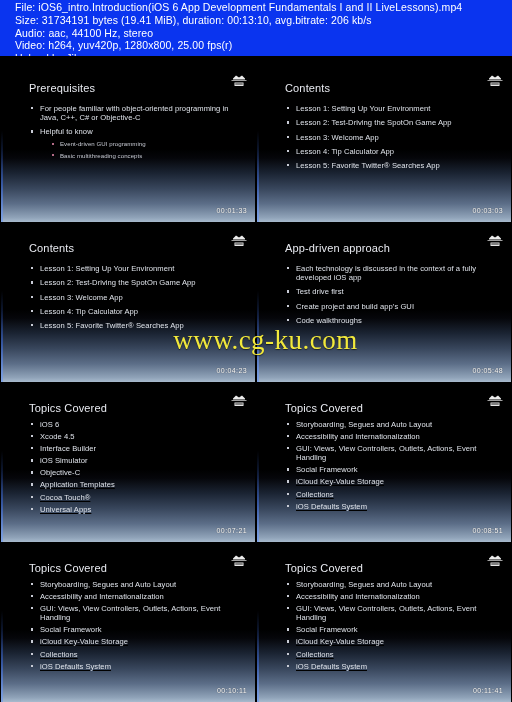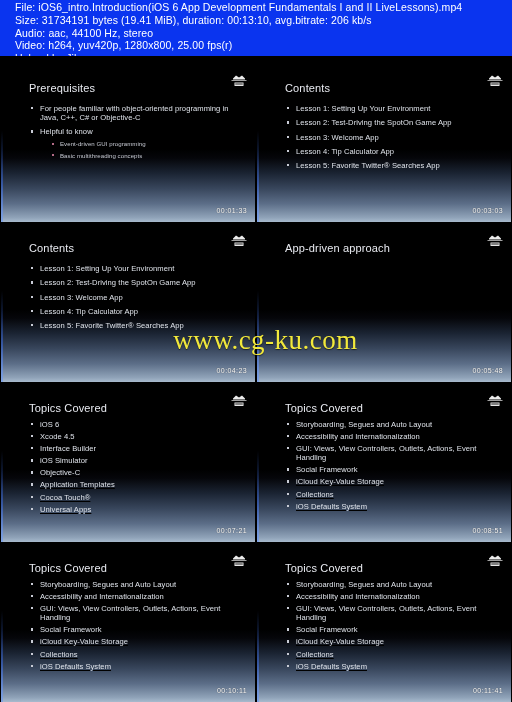--- a/index.html
+++ b/index.html
@@ -216,20 +216,26 @@
         <svg class="logo" viewBox="0 0 36 28" xmlns="http://www.w3.org/2000/svg">
           <g fill="#ffffff">
             <path d="M6 9 L12 3 L18 7 L24 3 L30 9 L30 11 L6 11 Z" opacity=".92"></path>
             <rect x="3" y="12" width="30" height="1.6" opacity=".8"></rect>
             <rect x="9" y="17" width="18" height="7" opacity=".9"></rect>
             <rect x="10.5" y="18.6" width="15" height="1" fill="#1a1a1a"></rect>
             <rect x="10.5" y="20.6" width="15" height="1" fill="#1a1a1a"></rect>
           </g>
         </svg>
         <div class="title">App-driven approach</div>
+        <ul class="bullets">
+          <li><span>Each technology is discussed in the context of a fully developed iOS app</span></li>
+          <li><span>Test drive first</span></li>
+          <li><span>Create project and build app’s GUI</span></li>
+          <li><span>Code walkthroughs</span></li>
+        </ul>
         <div class="ts">00:05:48</div>
       </div>
     </div>
     <div class="cell">
       <div class="slide">
         <svg class="logo" viewBox="0 0 36 28" xmlns="http://www.w3.org/2000/svg">
           <g fill="#ffffff">
             <path d="M6 9 L12 3 L18 7 L24 3 L30 9 L30 11 L6 11 Z" opacity=".92"></path>
             <rect x="3" y="12" width="30" height="1.6" opacity=".8"></rect>
             <rect x="9" y="17" width="18" height="7" opacity=".9"></rect>

